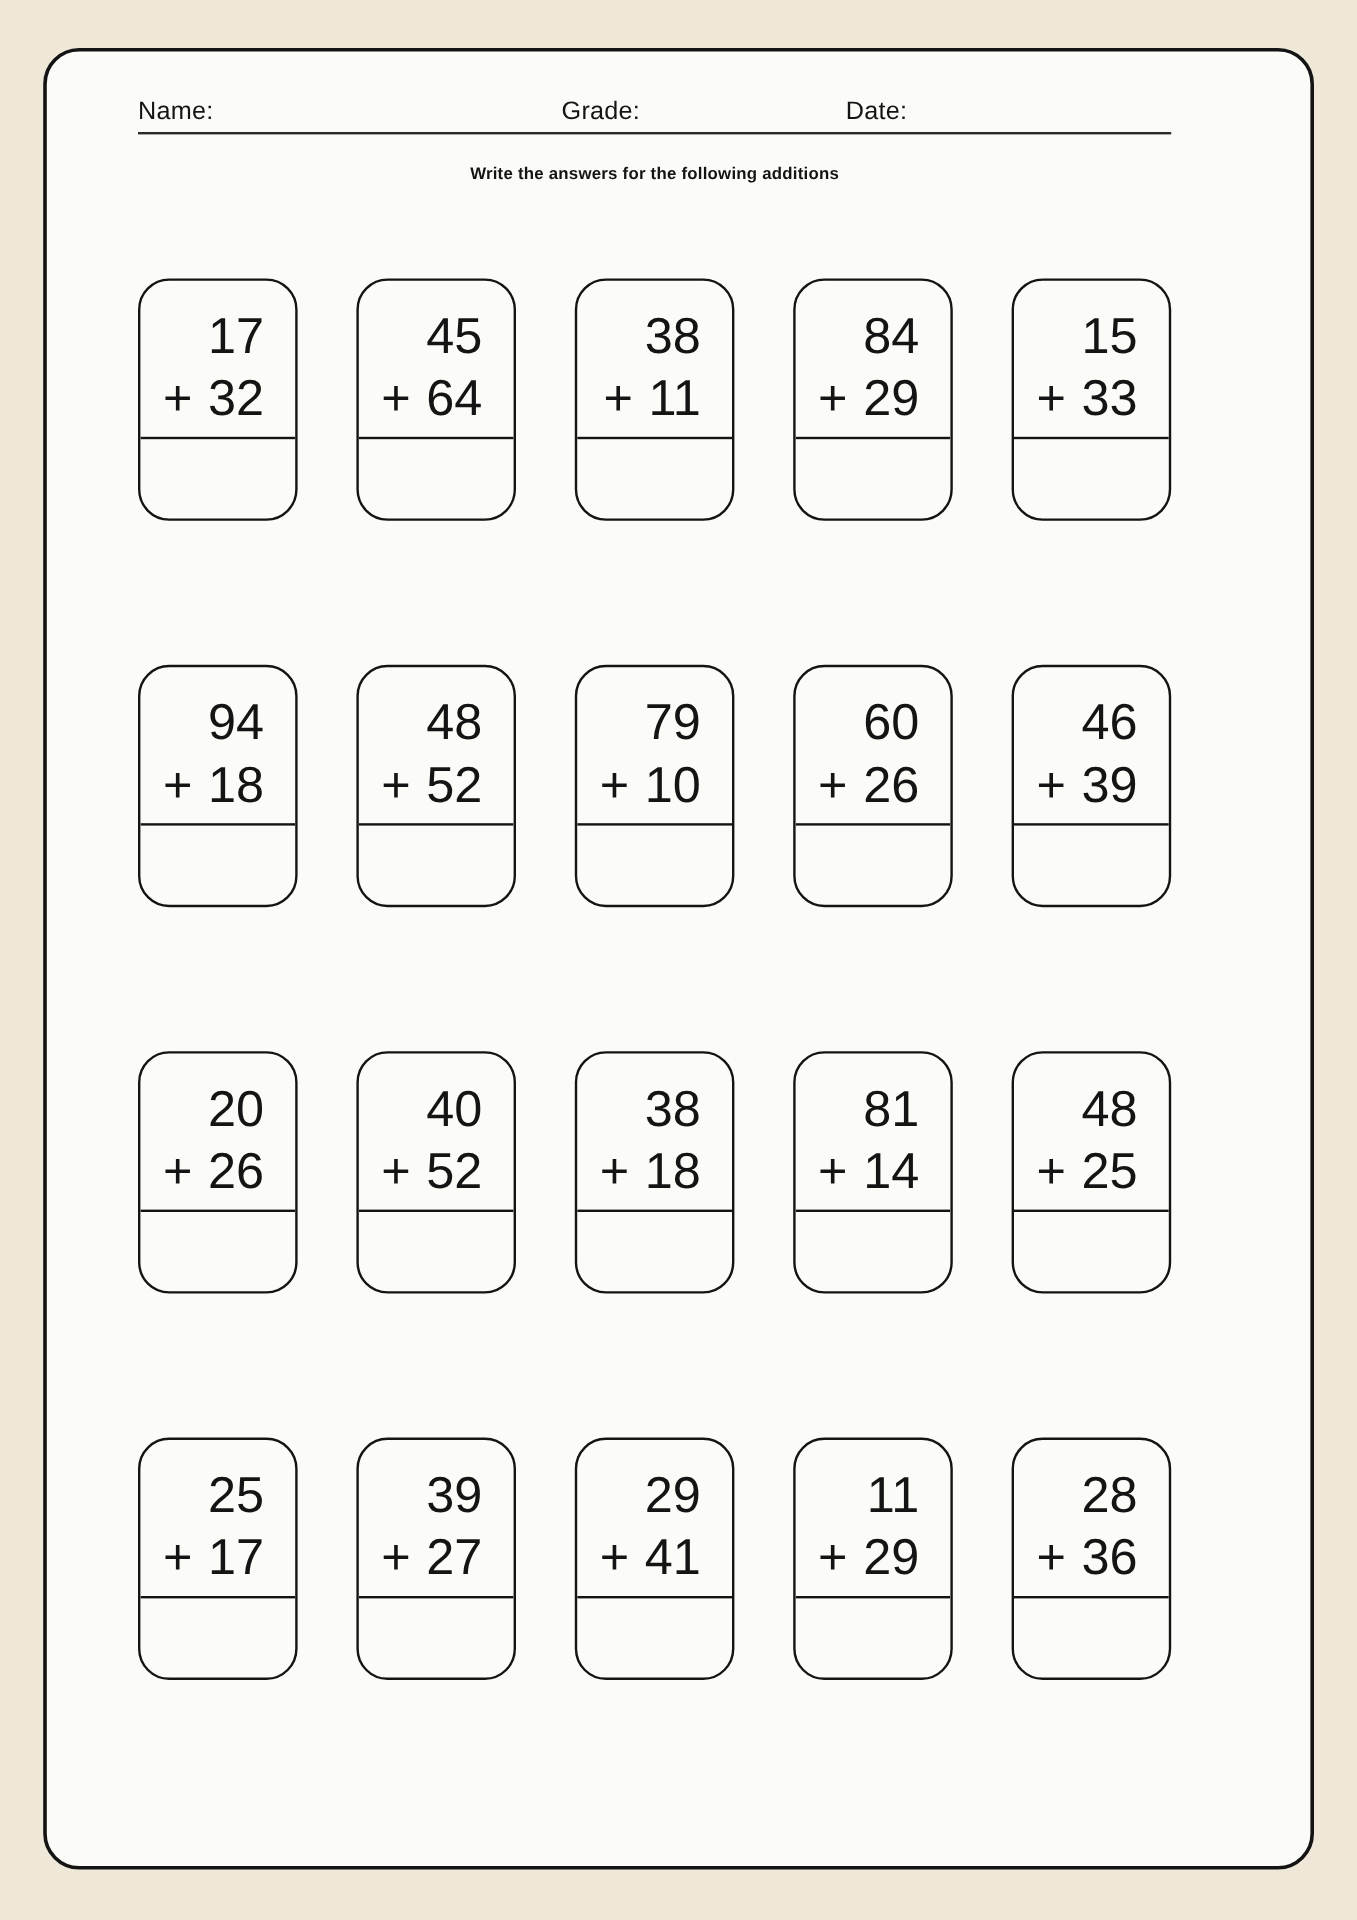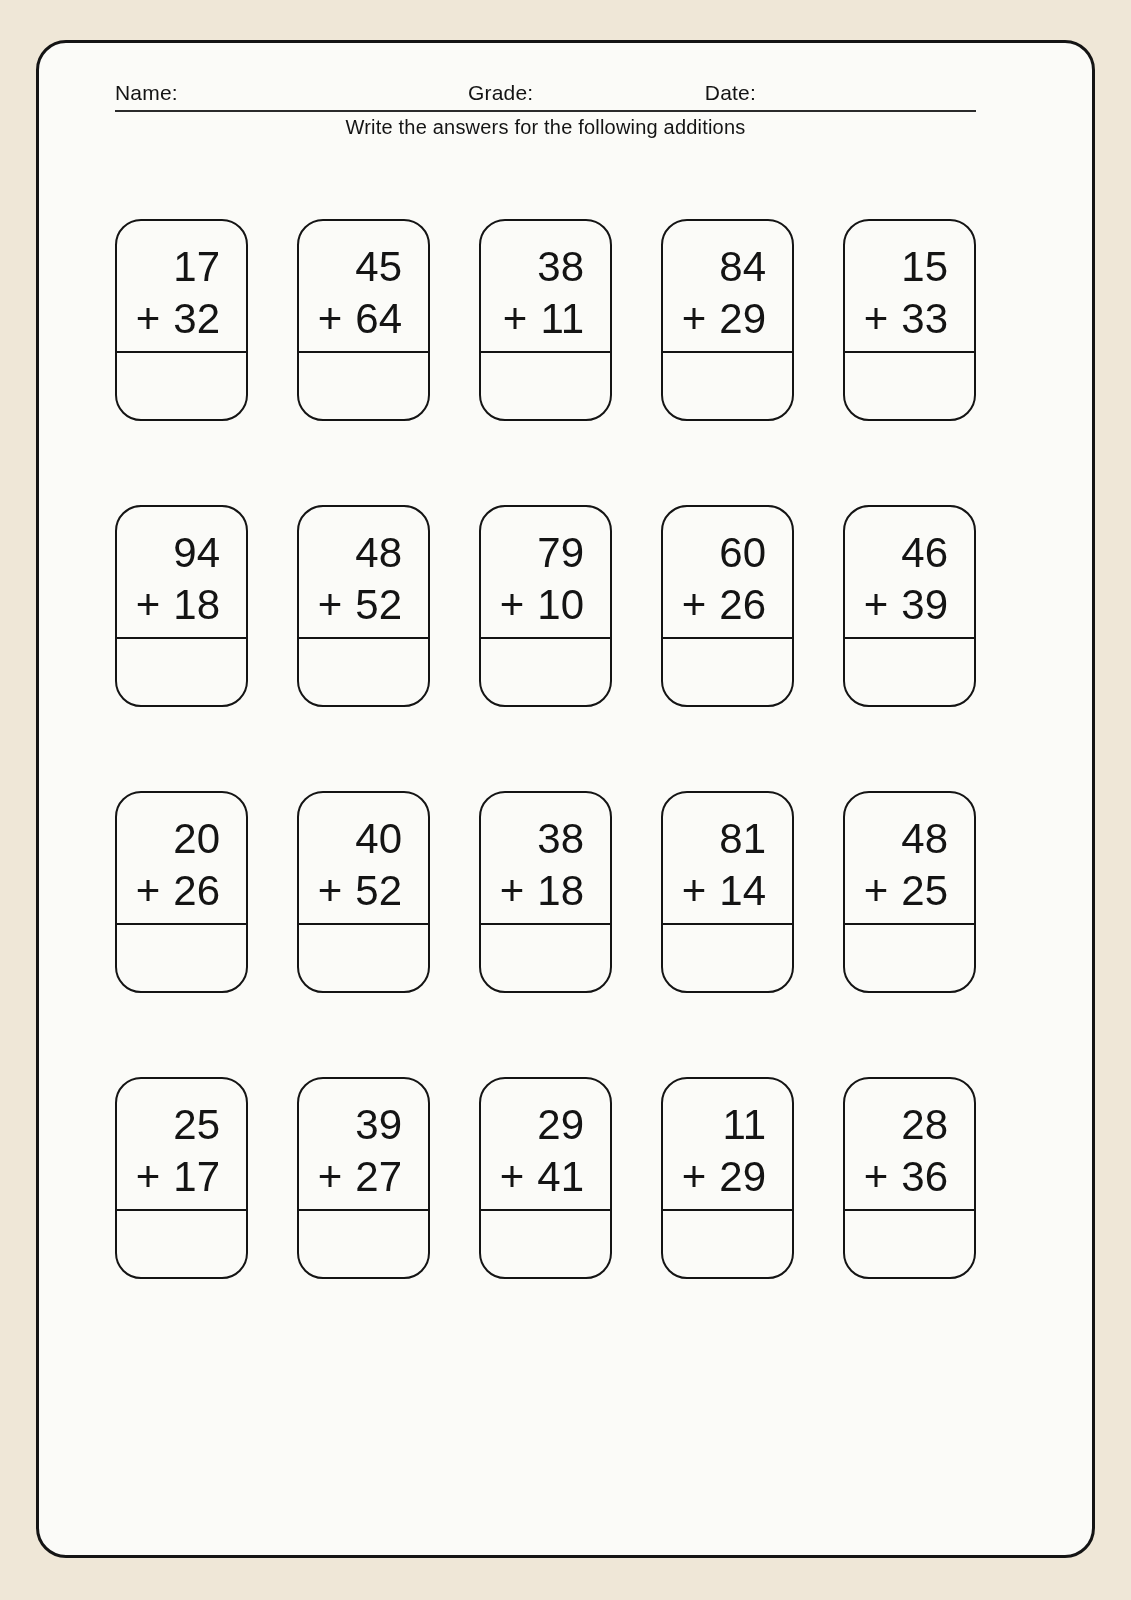--- a/index.html
+++ b/index.html
@@ -51,32 +51,33 @@
   
   .title{
     margin-top:42px;
     text-align:center;
     font-size:66px;
     font-weight:bold;
     letter-spacing:-2.5px;
     line-height:1.2;
   }
   .subtitle{
-    margin-top:4px;
+    margin-top:24px;
     text-align:center;
-    font-size:20px;
+    font-size:14px;
     letter-spacing:0.2px;
+    font-weight:bold;
   }
   
   .grid{
     margin-top:80px;
     display:grid;
     grid-template-columns:repeat(5,133px);
     justify-content:space-between;
-    row-gap:84px;
+    row-gap:120px;
   }
   .card{
     position:relative;
     width:133px;height:202px;
     background:var(--paper);
     border:2px solid var(--ink);
     border-radius:26px;
     overflow:hidden;
   }
   .operands{

